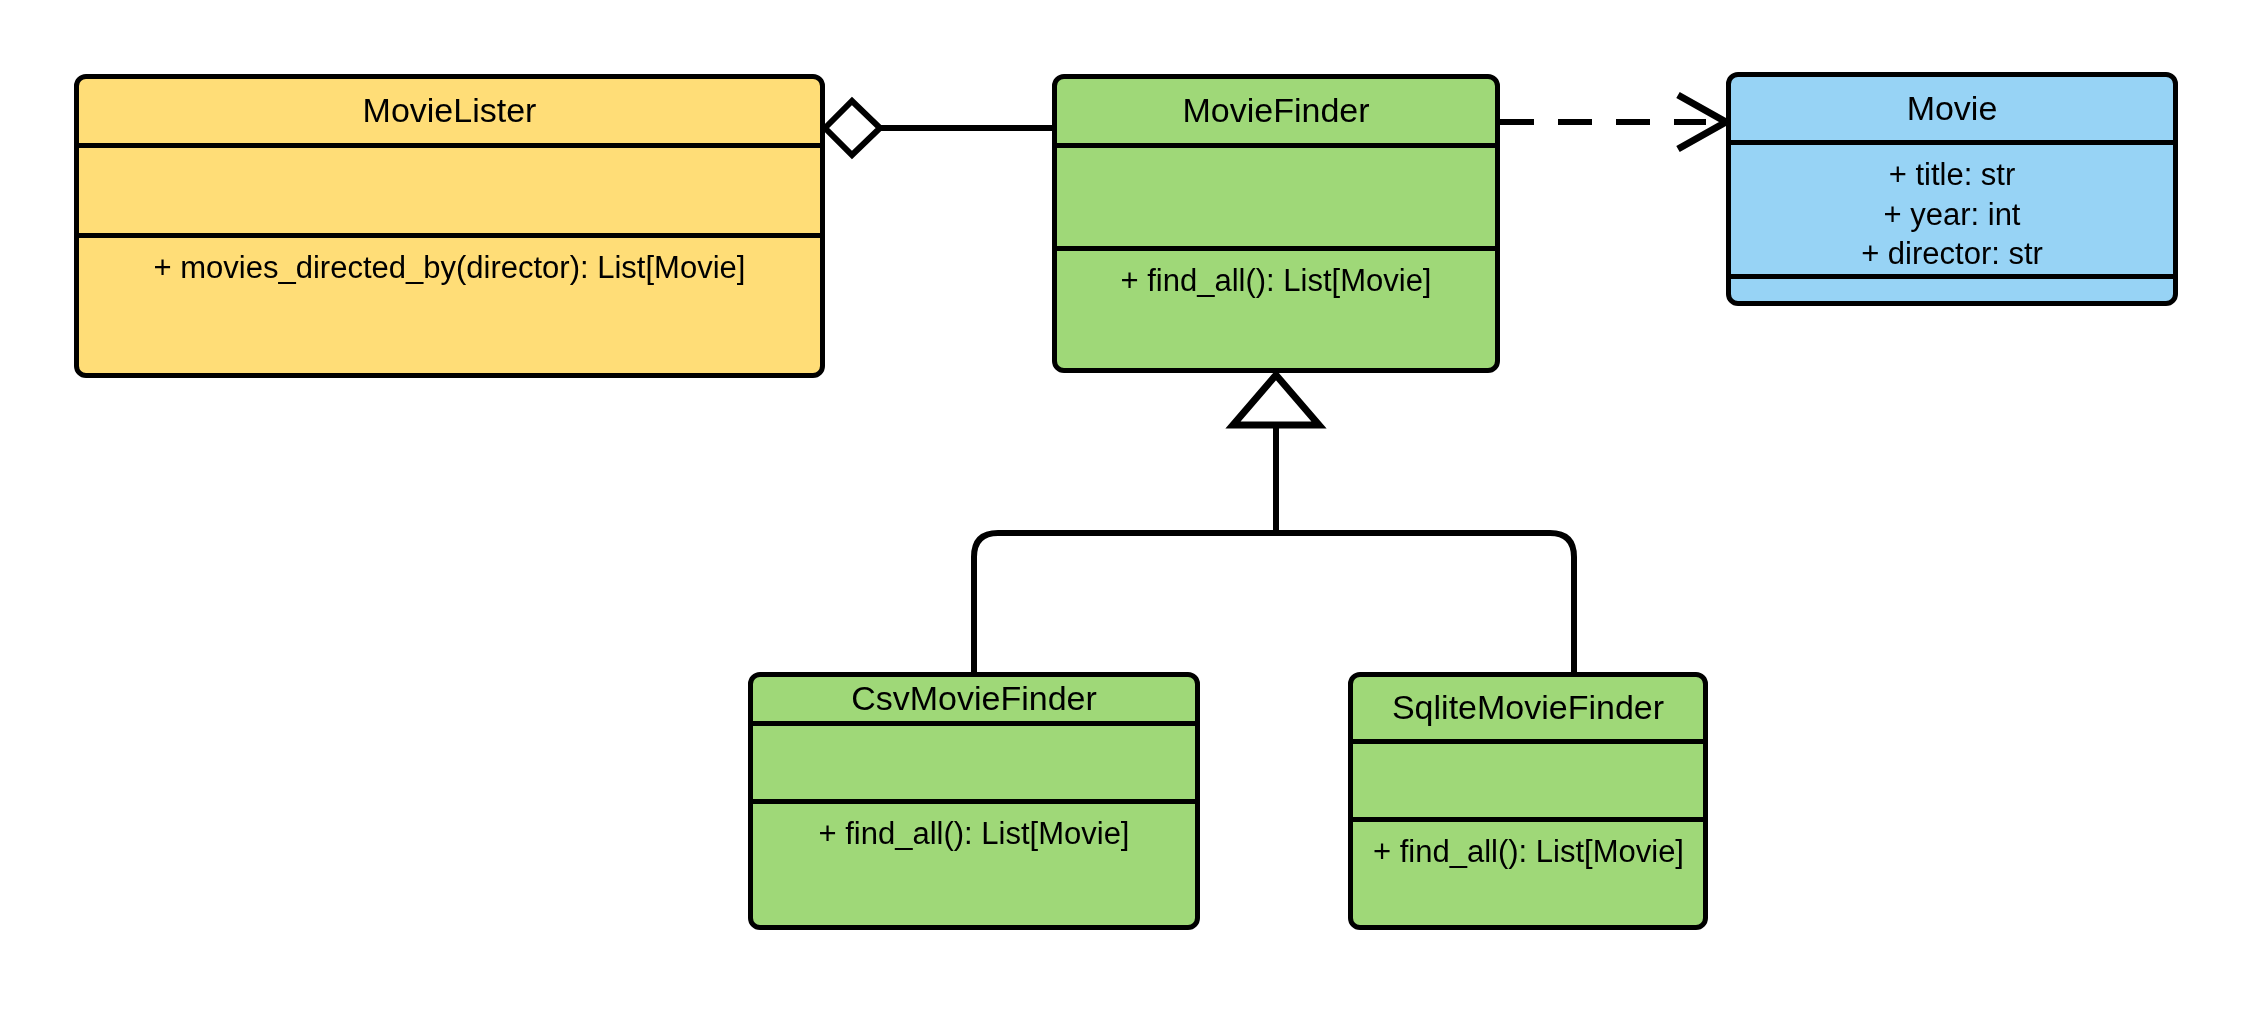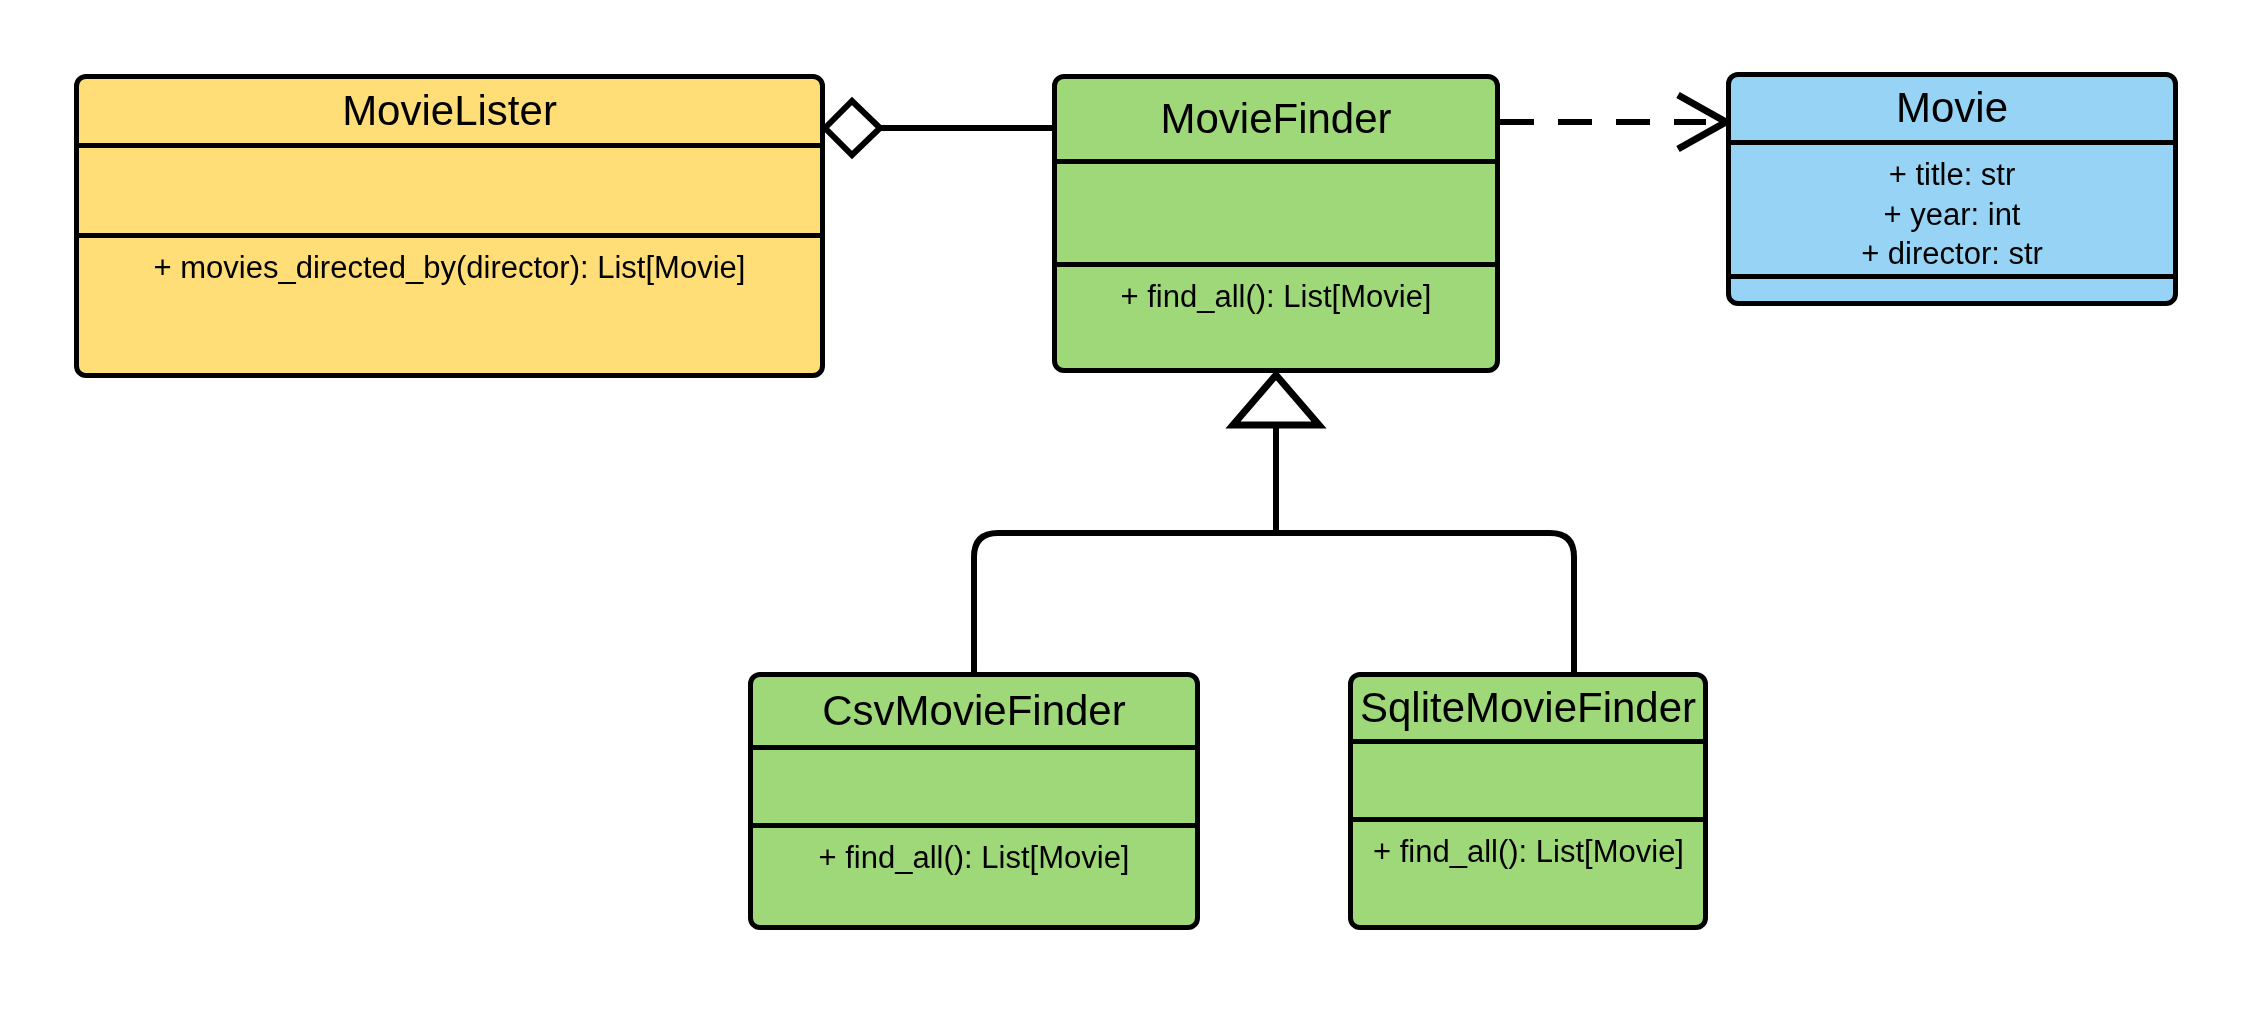--- a/index.html
+++ b/index.html
@@ -36,21 +36,21 @@
   }
   .compartment {
     box-sizing: border-box;
     width: 100%;
   }
   .compartment.divider {
     border-top: 5px solid #000000;
   }
   .class-name {
     text-align: center;
-    font-size: 42px;
+    font-size: 34px;
     color: #000000;
     line-height: 1.15;
     display: flex;
     align-items: center;
     justify-content: center;
   }
   .members {
     padding: 10px 20px 0 20px;
   }
   .member {
@@ -67,29 +67,29 @@
   #class-movielister      { left: 74px;   top: 74px;  width: 751px; height: 304px; background: #ffdd77; }
   #class-moviefinder      { left: 1052px; top: 74px;  width: 448px; height: 299px; background: #9fd878; }
   #class-movie            { left: 1726px; top: 72px;  width: 452px; height: 234px; background: #97d3f5; }
   #class-csvmoviefinder   { left: 748px;  top: 672px; width: 452px; height: 258px; background: #9fd878; }
   #class-sqlitemoviefinder{ left: 1348px; top: 672px; width: 360px; height: 258px; background: #9fd878; }
 
   #class-movielister .c-name { height: 64px; }
   #class-movielister .c-attrs { height: 90px; }
   #class-movielister .c-methods { flex: 1; }
 
-  #class-moviefinder .c-name { height: 80px; }
+  #class-moviefinder .c-name { height: 64px; }
   #class-moviefinder .c-attrs { height: 103px; }
   #class-moviefinder .c-methods { flex: 1; }
 
   #class-movie .c-name { height: 63px; }
   #class-movie .c-attrs { height: 134px; }
   #class-movie .c-methods { flex: 1; }
 
-  #class-csvmoviefinder .c-name { height: 68px; }
+  #class-csvmoviefinder .c-name { height: 44px; }
   #class-csvmoviefinder .c-attrs { height: 78px; }
   #class-csvmoviefinder .c-methods { flex: 1; }
 
   #class-sqlitemoviefinder .c-name { height: 62px; }
   #class-sqlitemoviefinder .c-attrs { height: 78px; }
   #class-sqlitemoviefinder .c-methods { flex: 1; }
 </style>
 </head>
 <body>
 

